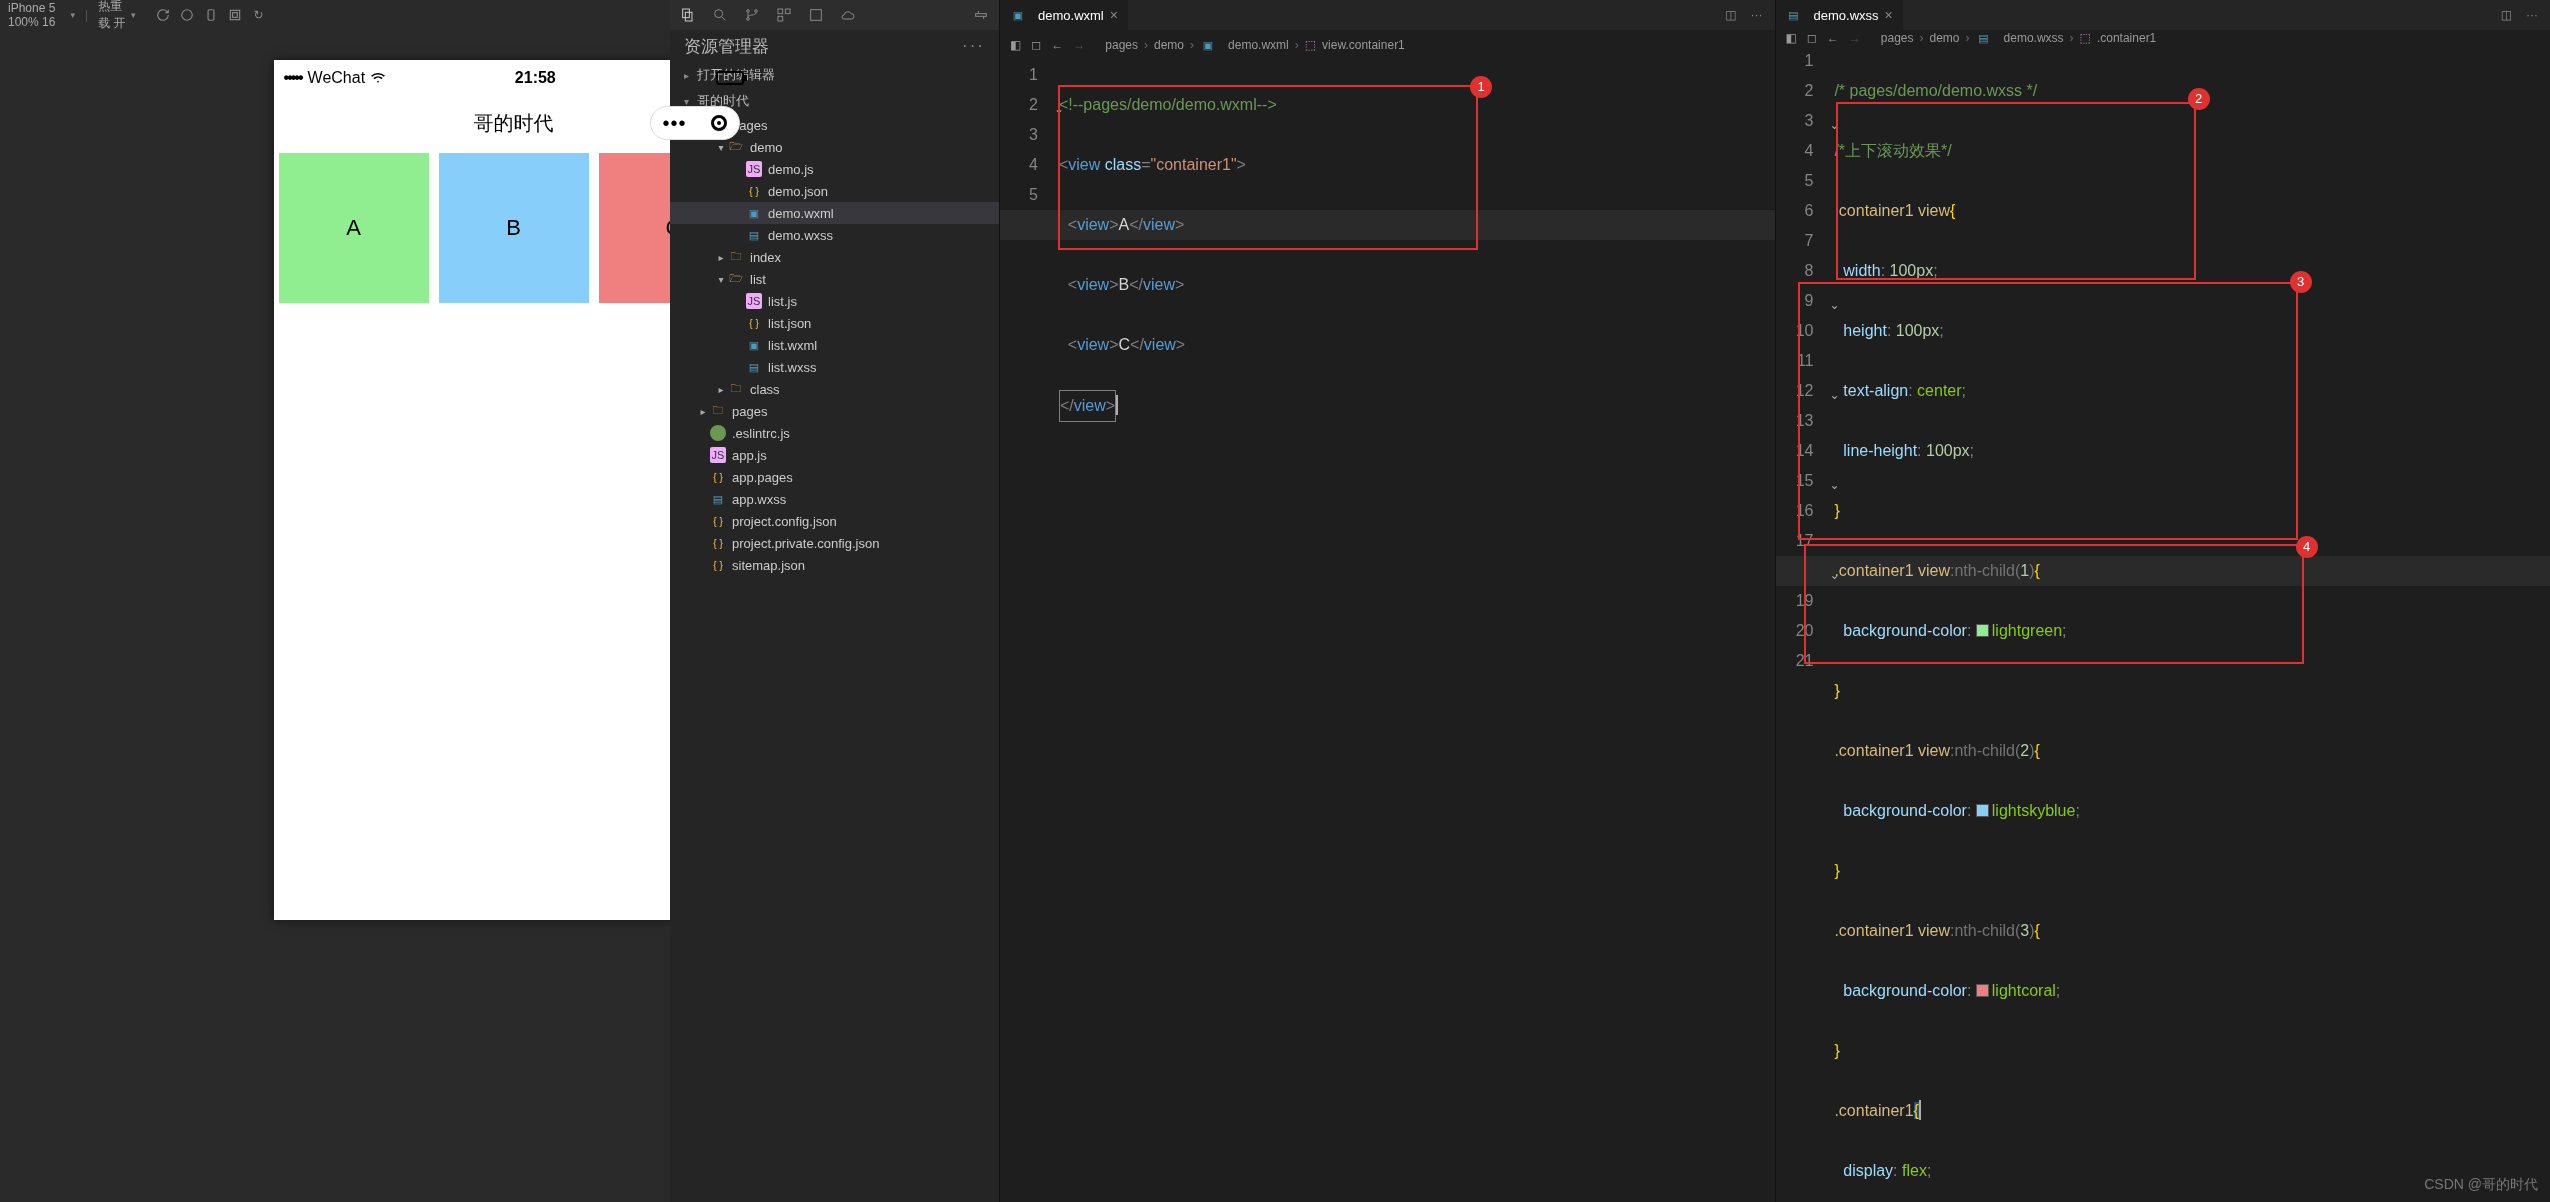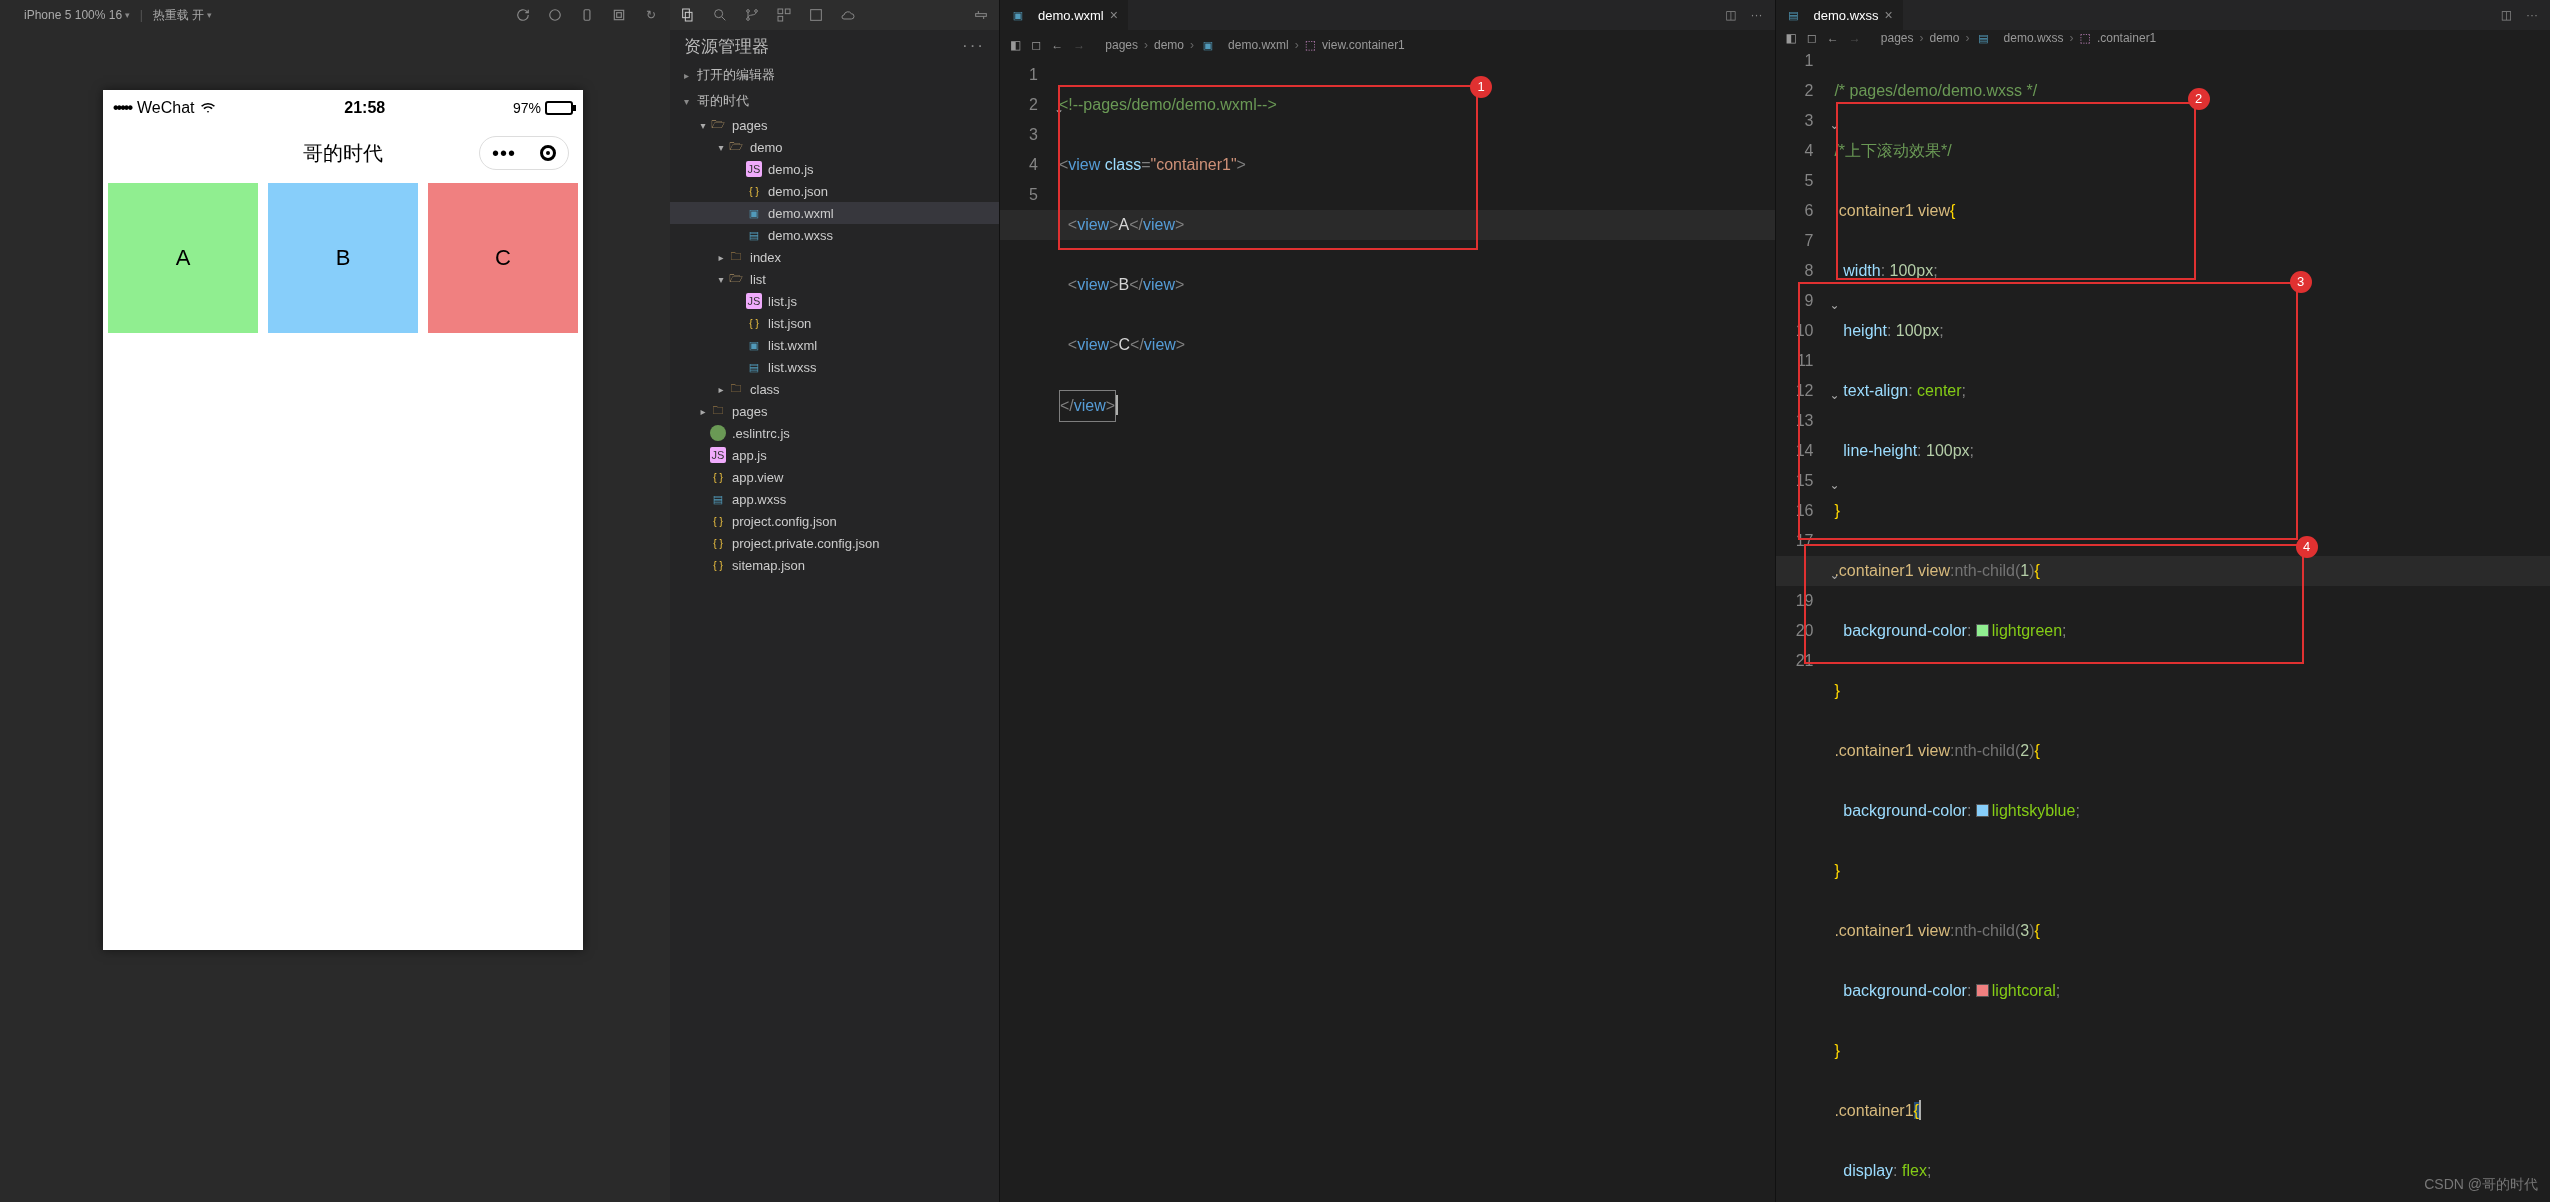--- a/index.html
+++ b/index.html
@@ -8,21 +8,21 @@
 
   
   .sim-top { background:#2a2a2a; height:30px; display:flex; align-items:center; padding:0 8px; gap:10px; color:#aaa; font-size:12px; }
   .sim-top .drop { display:flex; align-items:center; gap:3px; }
   .sim-top .drop::after { content:"▾"; font-size:9px; color:#888; }
   .sim-top .iconbtn { width:22px; height:22px; display:flex; align-items:center; justify-content:center; color:#888; }
   .sim-top .iconbtn svg { width:14px; height:14px; }
   .sep { flex:1; }
 
   
-  .sim-panel { width:670px; background:#2a2a2a; display:flex; flex-direction:column;padding-left:16px; }
+  .sim-panel { width:670px; background:#2a2a2a; display:flex; flex-direction:row; }
   .sim-body { flex:1; display:flex; align-items:flex-start; justify-content:center; padding-top:60px; }
   .phone { width:480px; height:860px; background:#fff; box-shadow:0 0 10px rgba(0,0,0,.5); color:#000; display:flex; flex-direction:column; }
   .phone-status { height:36px; display:flex; align-items:center; padding:0 10px; font-size:16px; font-weight:bold; }
   .phone-status .dots { letter-spacing:-2px; }
   .phone-status .time { flex:1; text-align:center; }
   .phone-status .bat { display:flex; align-items:center; gap:4px; font-size:14px; font-weight:normal;}
   .bat-icon { width:28px; height:14px; border:2px solid #000; border-radius:3px; position:relative; }
   .bat-icon::after { content:""; position:absolute; right:-5px; top:2px; width:3px; height:6px; background:#000; }
   .bat-icon .fill { background:#000; height:100%; width:96%; }
   .phone-nav { height:55px; display:flex; align-items:center; justify-content:center; position:relative; font-size:20px; }
@@ -280,21 +280,21 @@
           <span>.eslintrc.js</span>
         </div>
         <div class="node" style="padding-left: 26px;">
           <span class="twist"></span>
           <span class="ficon ic-js">JS</span>
           <span>app.js</span>
         </div>
         <div class="node" style="padding-left: 26px;">
           <span class="twist"></span>
           <span class="ficon ic-json"></span>
-          <span>app.view</span>
+          <span>app.pages</span>
         </div>
         <div class="node" style="padding-left: 26px;">
           <span class="twist"></span>
           <span class="ficon ic-wxss">▤</span>
           <span>app.wxss</span>
         </div>
         <div class="node" style="padding-left: 26px;">
           <span class="twist"></span>
           <span class="ficon ic-json"></span>
           <span>project.config.json</span>

